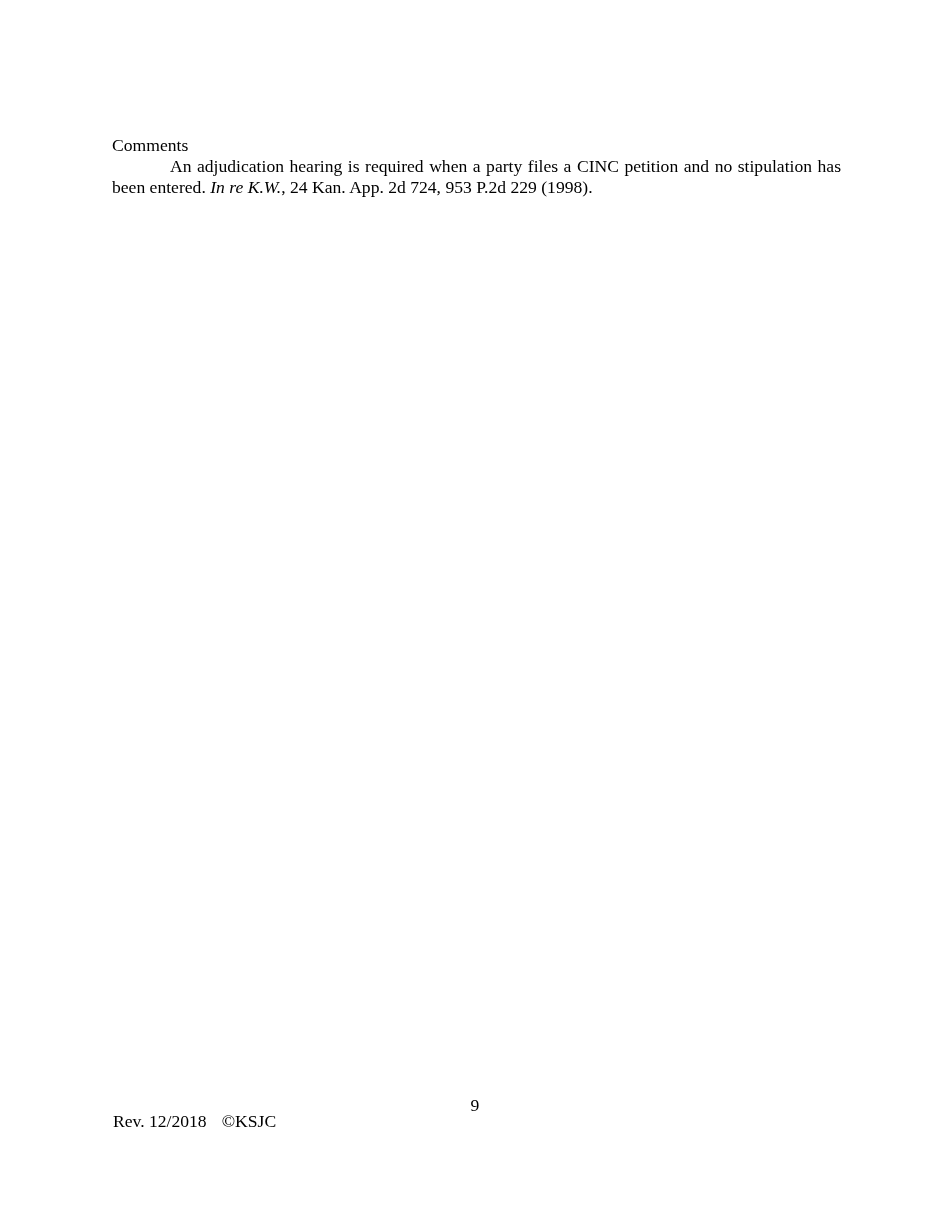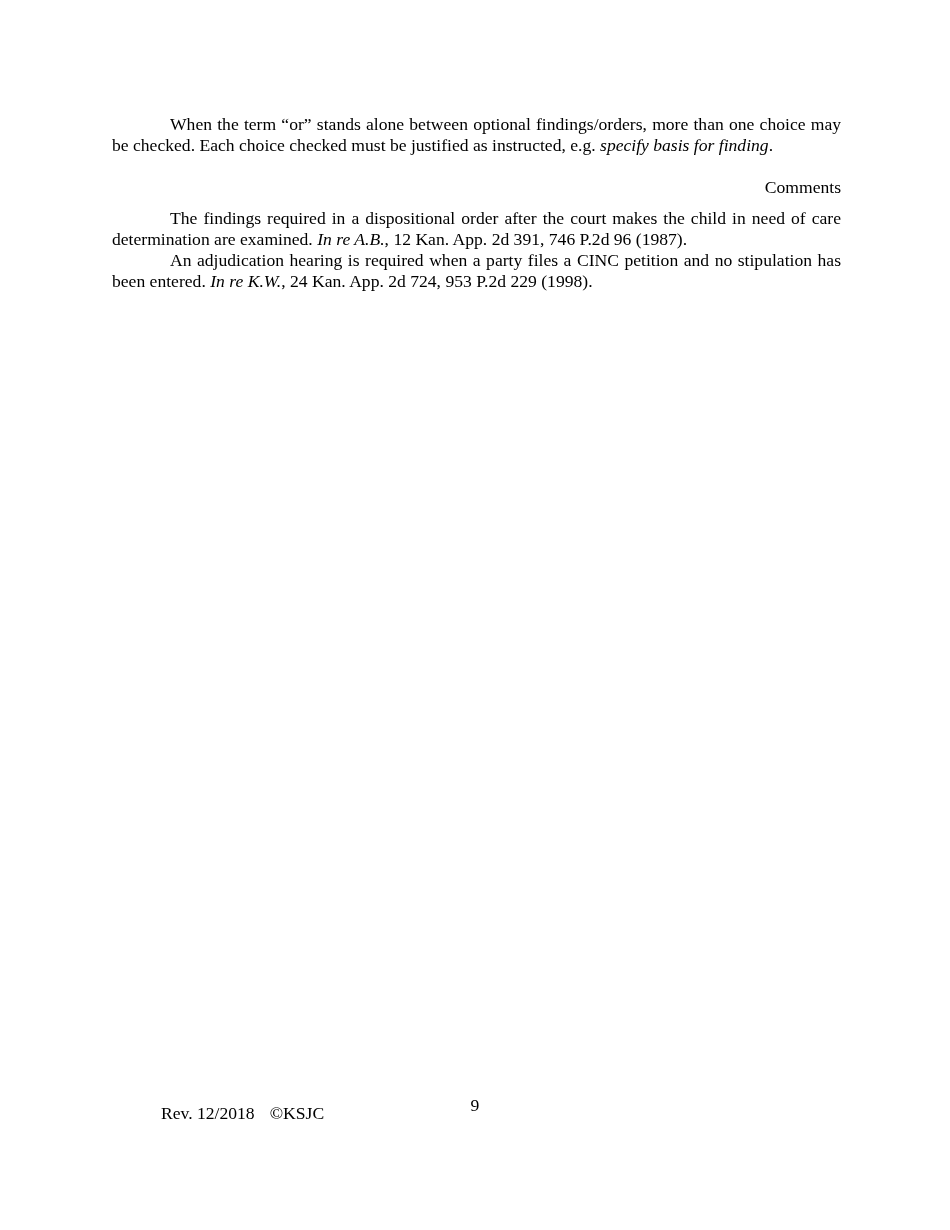--- a/index.html
+++ b/index.html
@@ -23,69 +23,66 @@
     width: 729px;
     font-size: 17.6px;
     line-height: 21px;
     text-align: justify;
   }
   .para {
     margin: 0;
     text-indent: 58px;
   }
   .heading {
-    margin: 21px 0 10px 0;
+    margin: 21px 0 0 0;
     font-size: 17.6px;
     line-height: 21px;
     font-weight: normal;
-    text-align: right;
+    text-align: left;
     text-indent: 0;
   }
   .case-name, .italic-phrase {
     font-style: italic;
   }
   .footer {
     position: absolute;
     left: 0;
     right: 0;
     top: 1095px;
     height: 21px;
     font-size: 17.6px;
     line-height: 21px;
   }
   .footer-left {
     position: absolute;
     left: 113px;
-    top: 8px;
+    top: 16px;
     white-space: pre;
-    margin-left: 48px;
   }
   .footer-copyright {
     margin-left: 15px;
   }
   .footer-page-number {
     position: absolute;
     left: 0;
     right: 0;
     top: 0;
     text-align: center;
   }
 </style>
 </head>
 <body>
 
 <div class="page">
 
   <div class="content">
 
-    <p class="para"><span>When the term “or” stands alone between optional findings/orders, more than one choice may be checked. Each choice checked must be justified as instructed, e.g. </span><span class="italic-phrase">specify basis for finding</span><span>.</span></p>
 
     <h2 class="heading">Comments</h2>
 
-    <p class="para"><span>The findings required in a dispositional order after the court makes the child in need of care determination are examined. </span><span class="case-name">In re A.B.</span><span>, 12 Kan. App. 2d 391, 746 P.2d 96 (1987).</span></p>
 
     <p class="para"><span>An adjudication hearing is required when a party files a CINC petition and no stipulation has been entered. </span><span class="case-name">In re K.W.</span><span>, 24 Kan. App. 2d 724, 953 P.2d 229 (1998).</span></p>
 
 
 
   </div>
 
   <div class="footer">
     <span class="footer-page-number">9</span>
     <span class="footer-left"><span>Rev. 12/2018</span><span class="footer-copyright">©KSJC</span></span>

